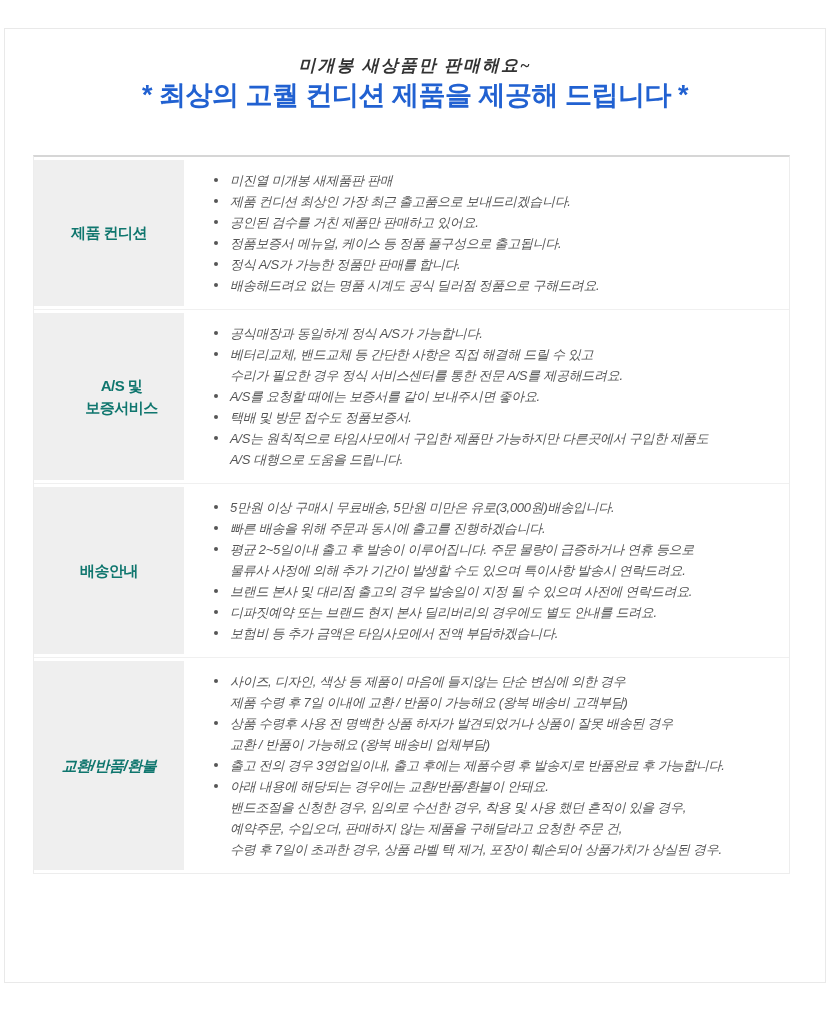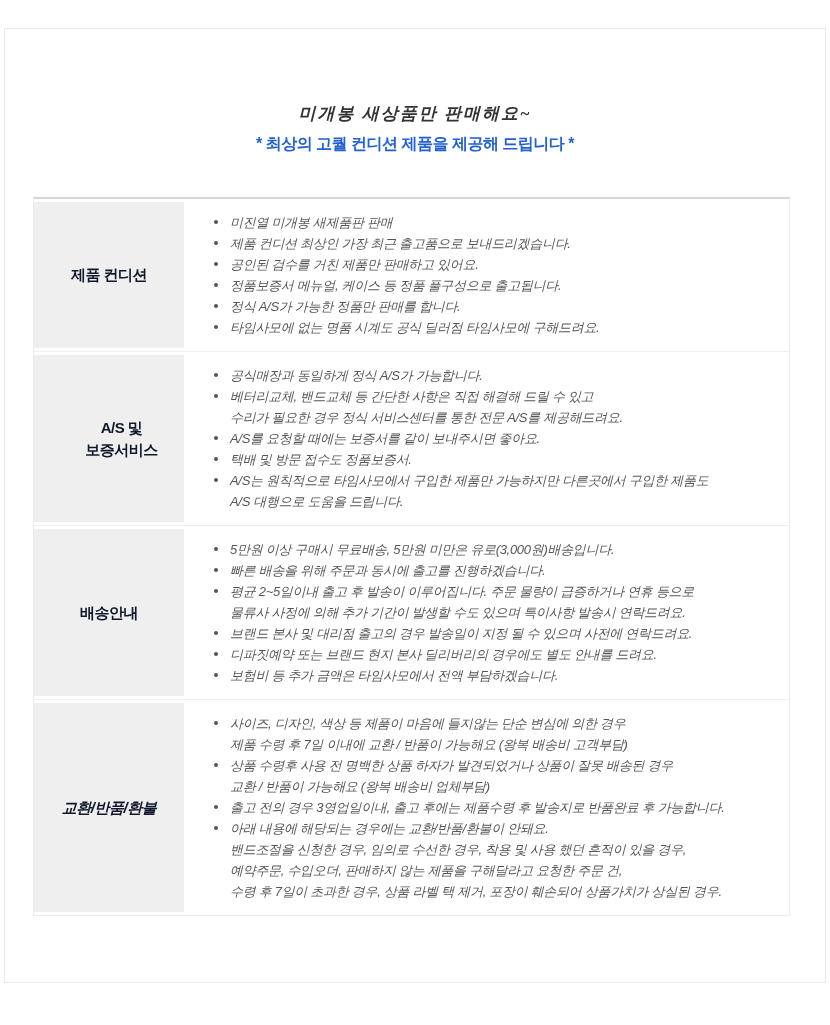--- a/index.html
+++ b/index.html
@@ -24,25 +24,23 @@
     text-align: center;
     padding-top: 25px;
   }
   .handwriting {
     font-family: "Liberation Serif", "DejaVu Serif", serif;
     font-style: italic;
     font-weight: bold;
     font-size: 17px;
     letter-spacing: 2px;
     color: #333333;
-    margin-top: 48px;
   }
   .title {
-    margin-top: 9px;
-    font-size: 16px;
+    font-size: 27px;
     font-weight: bold;
     letter-spacing: -0.5px;
     color: #2161d1;
   }
   .info-table {
     box-sizing: border-box;
     margin: 42px 35px 0 28px;
     border: 1px solid #ededed;
     border-top: 2px solid #d6d6d6;
     background: #ffffff;
@@ -61,21 +59,21 @@
   .label-bg {
     flex: 1;
     margin: 3px 0;
     background: #efefef;
     display: flex;
     flex-direction: column;
     align-items: center;
     justify-content: center;
     font-size: 15px;
     font-weight: bold;
-    color: #0f172a;
+    color: #0f766e;
     line-height: 22px;
     letter-spacing: -0.5px;
     text-align: center;
   }
   .row-content {
     flex: 1;
     padding: 13px 14px 13px 0;
     display: flex;
     align-items: center;
   }
@@ -133,21 +131,21 @@
             <li class="bullet">
               <span class="line">공인된 검수를 거친 제품만 판매하고 있어요.</span>
             </li>
             <li class="bullet">
               <span class="line">정품보증서 메뉴얼, 케이스 등 정품 풀구성으로 출고됩니다.</span>
             </li>
             <li class="bullet">
               <span class="line">정식 A/S가 가능한 정품만 판매를 합니다.</span>
             </li>
             <li class="bullet">
-              <span class="line">타임사모에 없는 명품 시계도 공식 딜러점 타임사모에 구해드려요.</span>
+              <span class="line">배송해드려요 없는 명품 시계도 공식 딜러점 정품으로 구해드려요.</span>
             </li>
           </ul>
         </div>
       </div>
       <div class="row">
         <div class="row-label">
           <div class="label-bg" style="background: rgb(239, 239, 239); padding-left: 25px;">
             <span class="line">A/S 및</span>
             <span class="line">보증서비스</span>
           </div>

